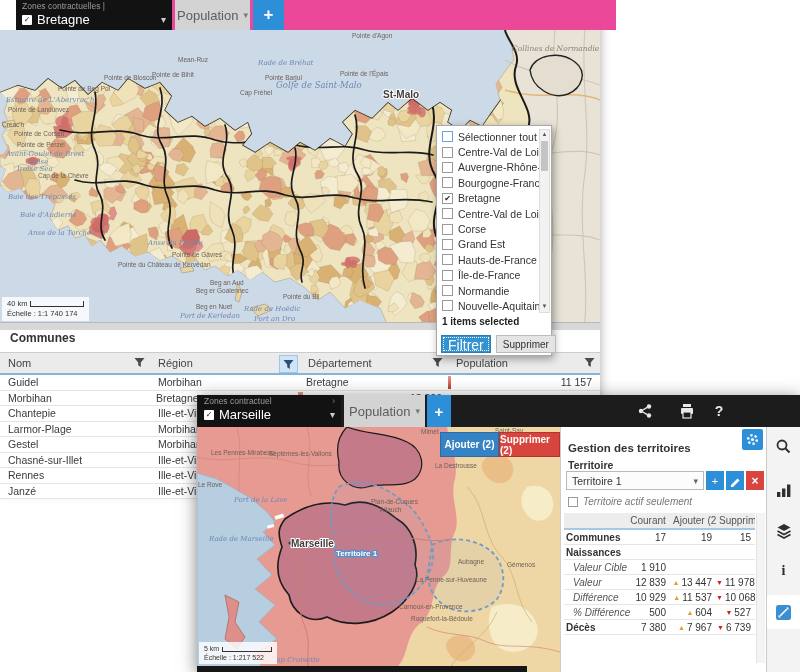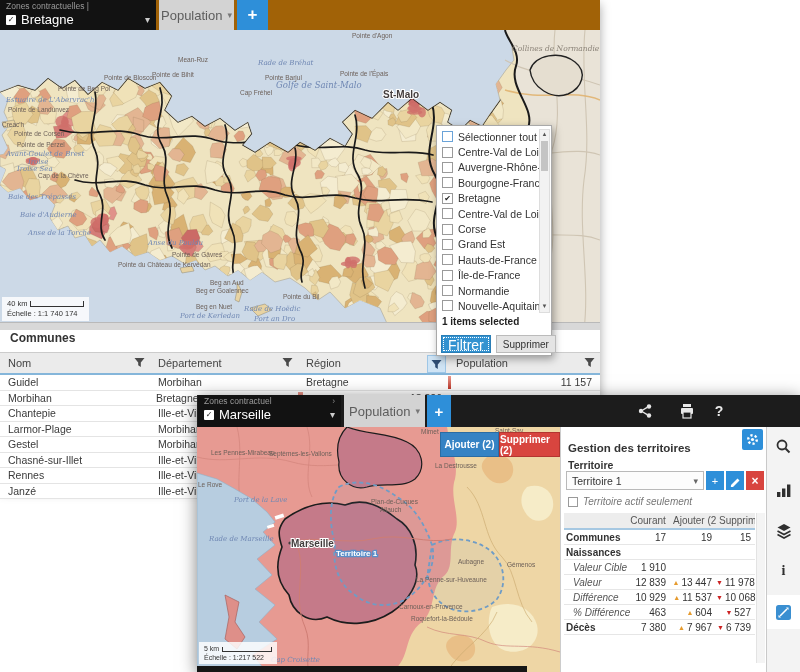--- a/index.html
+++ b/index.html
@@ -2,21 +2,21 @@
 <html><head>
 <meta charset="utf-8">
 <style>
   html,body{margin:0;padding:0;background:#fff;}
   .stage{position:relative;width:800px;height:672px;background:#fff;overflow:hidden;
          font-family:"Liberation Sans",sans-serif;color:#333;}
   .caret{font-size:9px;color:#bbb;}
   
   .win1{position:absolute;left:0;top:0;width:600px;height:488px;background:#fff;
         box-shadow:0 4px 10px rgba(0,0,0,.35);z-index:1;}
-  .w1-header{position:absolute;left:0;top:0;width:600px;height:30px;background:#a16207;}
+  .w1-header{position:absolute;left:16px;top:0;width:600px;height:30px;background:#ec4899;}
   .terr-select{position:absolute;left:0;top:0;width:156px;height:30px;background:#121212;
                box-sizing:border-box;padding:2px 6px;cursor:pointer;}
   .ts-context{font-size:8.5px;color:#9b9b9b;line-height:9px;white-space:nowrap;overflow:hidden;}
   .ts-context .chev{float:right;color:#888;}
   .ts-main{display:flex;align-items:center;gap:5px;color:#fff;font-size:13px;line-height:17px;}
   .ts-check{width:10px;height:10px;background:#fff;color:#222;font-size:8px;line-height:10px;
             text-align:center;border-radius:1px;flex:none;}
   .ts-caret{margin-left:auto;color:#ccc;font-size:10px;}
   .pop-btn{position:absolute;top:0;height:30px;background:#d3d3d3;color:#5d5d5d;font-size:13px;
            display:flex;align-items:center;justify-content:center;gap:5px;cursor:pointer;}
@@ -802,33 +802,33 @@
     <div class="communes-title">Communes</div>
 
     <div class="w1-table">
       <div class="t-head">
         <div class="th c-nom">
           <span>Nom</span>
           <svg class="funnel" width="11" height="11">
               <path d="M0.5,1 H10.5 L6.8,5.5 V10 L4.2,8.2 V5.5 Z" fill="#4a4a4a"></path>
             </svg>
         </div>
-        <div class="th c-dep">
-          <span>Département</span>
-          <svg class="funnel" width="11" height="11">
-              <path d="M0.5,1 H10.5 L6.8,5.5 V10 L4.2,8.2 V5.5 Z" fill="#4a4a4a"></path>
-            </svg>
-        </div>
         <div class="th c-reg">
           <span>Région</span>
           <span class="filter-active">
             <svg class="funnel" width="11" height="11">
                 <path d="M0.5,1 H10.5 L6.8,5.5 V10 L4.2,8.2 V5.5 Z" fill="#2d4d75"></path>
               </svg>
           </span>
+        </div>
+        <div class="th c-dep">
+          <span>Département</span>
+          <svg class="funnel" width="11" height="11">
+              <path d="M0.5,1 H10.5 L6.8,5.5 V10 L4.2,8.2 V5.5 Z" fill="#4a4a4a"></path>
+            </svg>
         </div>
         <div class="th c-pop">
           <span>Population</span>
           <svg class="funnel" width="11" height="11">
               <path d="M0.5,1 H10.5 L6.8,5.5 V10 L4.2,8.2 V5.5 Z" fill="#4a4a4a"></path>
             </svg>
         </div>
       </div>
       <div id="communes-body">
           <div class="trow">
@@ -1112,21 +1112,21 @@
                 <div class="sn cw3"><span class="arr down">▼</span><span>11 978</span></div>
               </div>
               <div class="srow sub">
                 <div class="sl cw0">Différence</div>
                 <div class="sn cw1"><span>10 929</span></div>
                 <div class="sn cw2"><span class="arr up">▲</span><span>11 537</span></div>
                 <div class="sn cw3"><span class="arr down">▼</span><span>10 068</span></div>
               </div>
               <div class="srow sub">
                 <div class="sl cw0">% Différence</div>
-                <div class="sn cw1"><span>463</span></div>
+                <div class="sn cw1"><span>500</span></div>
                 <div class="sn cw2"><span class="arr up">▲</span><span>604</span></div>
                 <div class="sn cw3"><span class="arr down">▼</span><span>527</span></div>
               </div>
               <div class="srow bold">
                 <div class="sl cw0">Décès</div>
                 <div class="sn cw1"><span>7 380</span></div>
                 <div class="sn cw2"><span class="arr up">▲</span><span>7 967</span></div>
                 <div class="sn cw3"><span class="arr down">▼</span><span>6 739</span></div>
               </div>
             </div>

